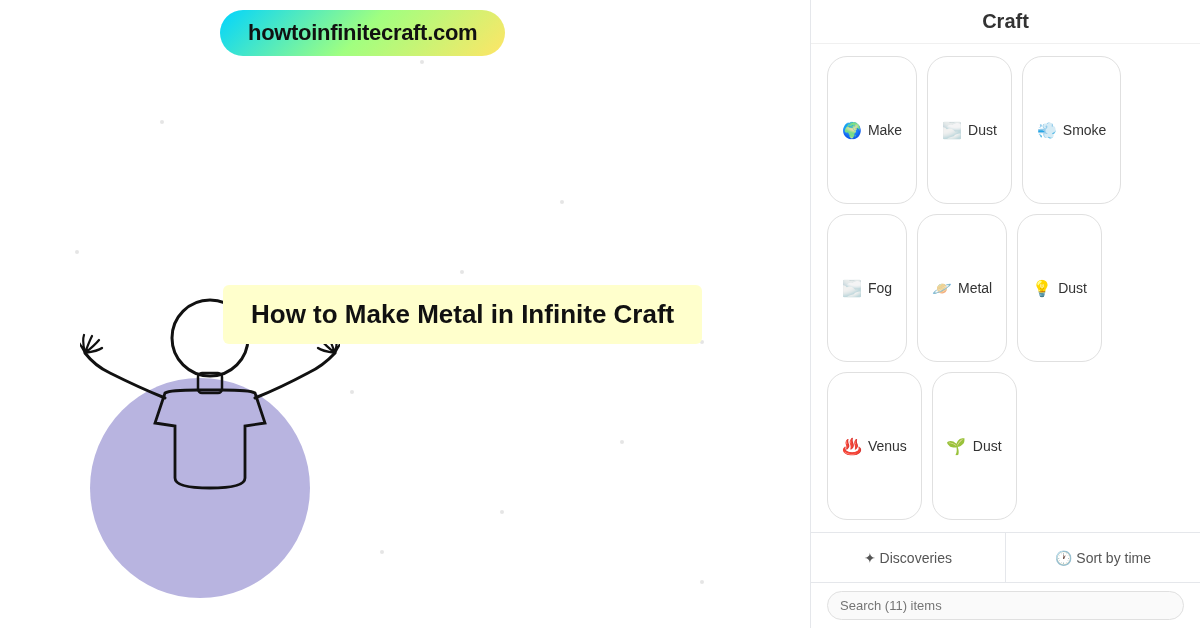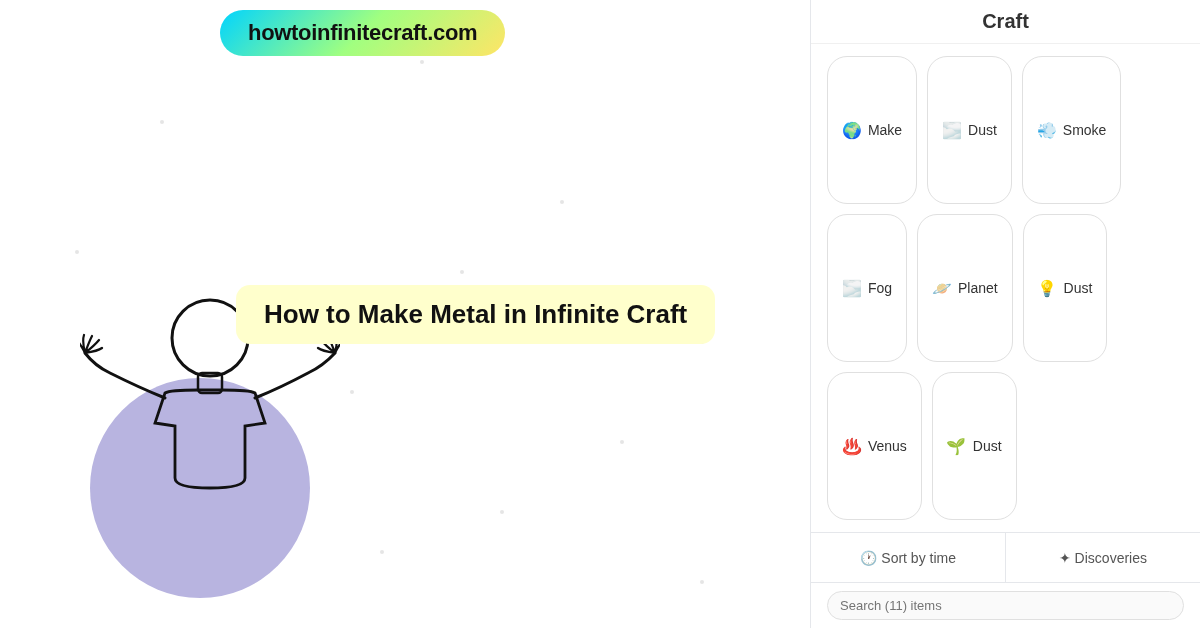--- a/index.html
+++ b/index.html
@@ -47,23 +47,23 @@
       color: #111;
       letter-spacing: -0.3px;
       z-index: 10;
       text-align: right;
     }
 
     
     .heading-box {
       position: absolute;
       top: 285px;
-      left: 236px;
+      left: 223px;
       background: #ffffcc;
-      border-radius: 14px;
+      border-radius: 6px;
       padding: 14px 28px;
       font-size: 26px;
       font-weight: 700;
       color: #111;
       z-index: 10;
     }
 
     
     .character-area {
       position: absolute;
@@ -246,37 +246,37 @@
       <div class="item-chip">
         <span class="item-icon">💨</span>
         <span>Smoke</span>
       </div>
       <div class="item-chip">
         <span class="item-icon">🌫️</span>
         <span>Fog</span>
       </div>
       <div class="item-chip">
         <span class="item-icon">🪐</span>
-        <span>Planet</span>
+        <span>Metal</span>
       </div>
       <div class="item-chip">
         <span class="item-icon">💡</span>
         <span>Dust</span>
       </div>
       <div class="item-chip">
         <span class="item-icon">♨️</span>
         <span>Venus</span>
       </div>
       <div class="item-chip">
         <span class="item-icon">🌱</span>
         <span>Dust</span>
       </div>
     </div>
 
   <div class="bottom-bar">
+    <button class="bottom-btn">✦ Discoveries</button>
     <button class="bottom-btn">🕐 Sort by time</button>
-    <button class="bottom-btn">✦ Discoveries</button>
   </div>
 
   <div class="search-bar">
     <input class="search-input" type="text" placeholder="Search (11) items" style="">
   </div>
 </div>
 
 </body></html>

